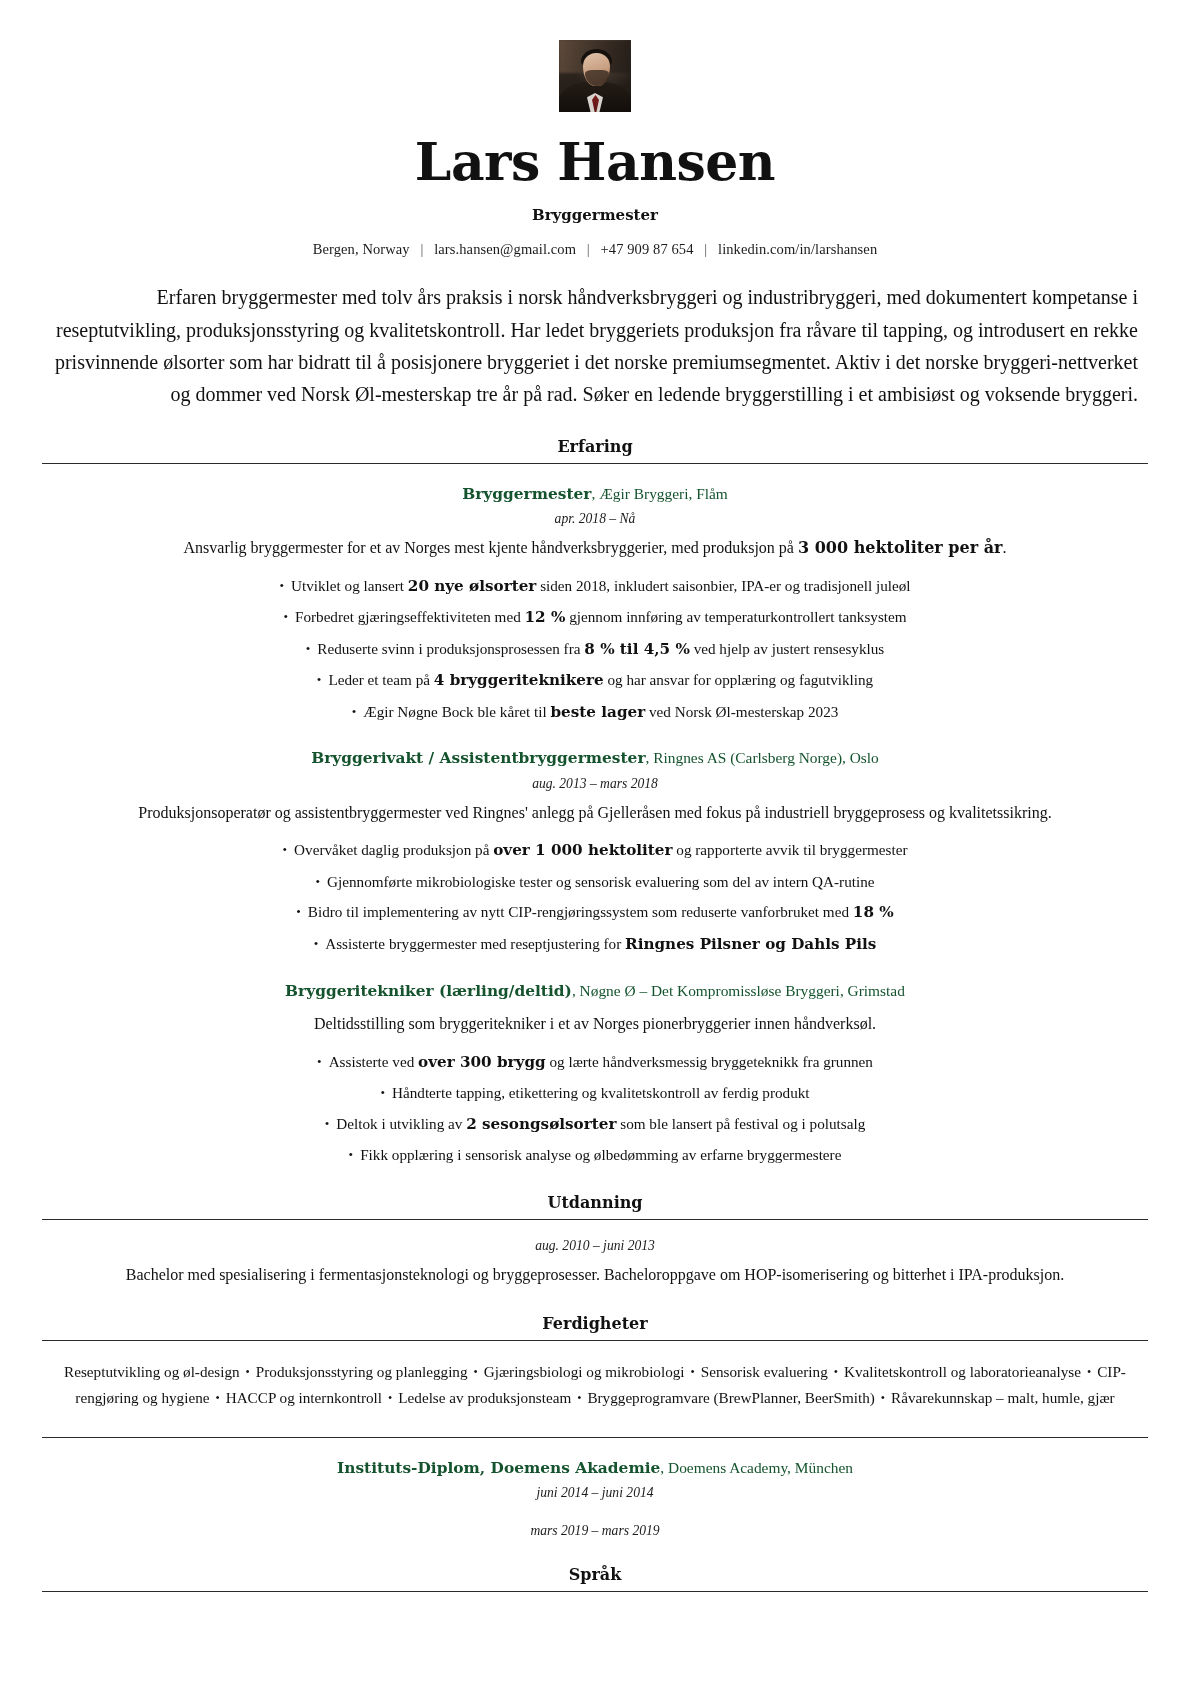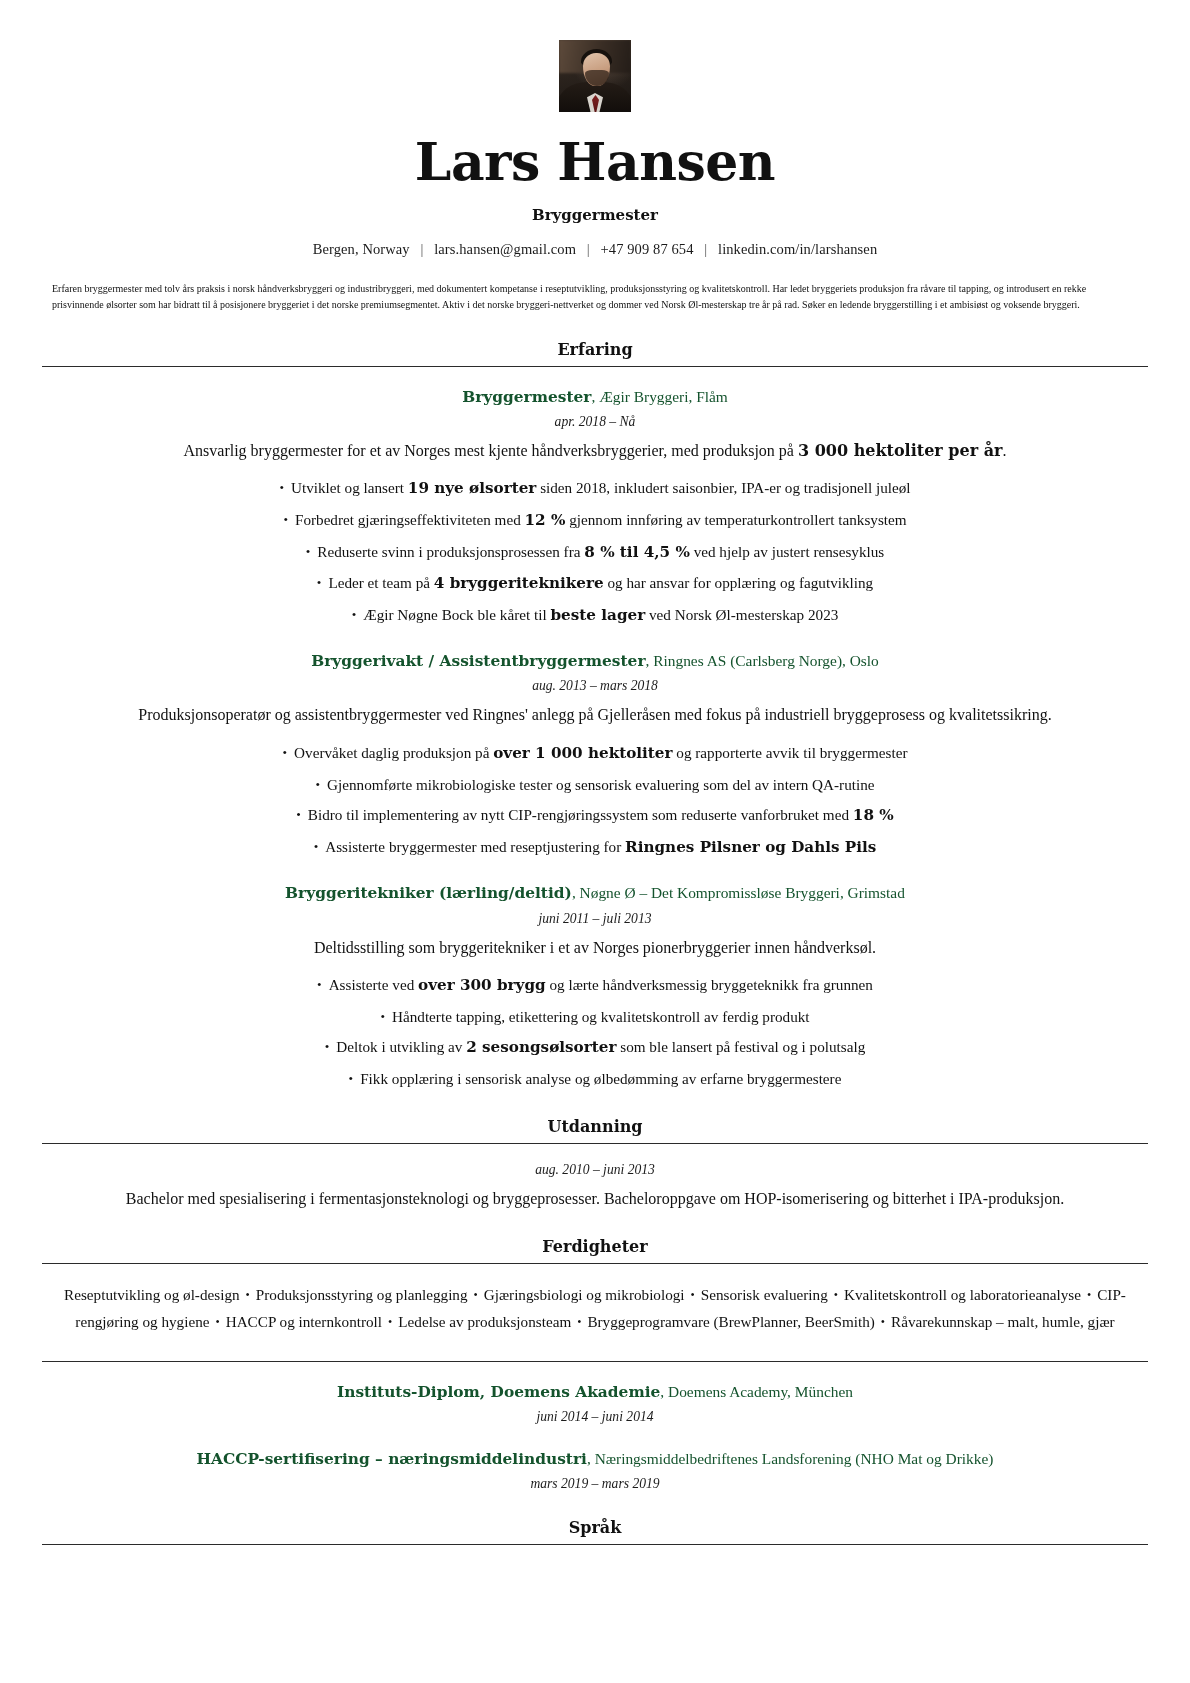--- a/index.html
+++ b/index.html
@@ -129,23 +129,23 @@
     font-size: 14.5px;
     margin-top: 17px;
     color: #1a1a1a;
     letter-spacing: 0.1px;
   }
   .contact .sep { padding: 0 7px; color: #555; }
 
   
   .summary {
     margin: 23px 10px 0 10px;
-    font-size: 10px;
+    font-size: 20px;
     line-height: 1.62;
-    text-align: left;
+    text-align: right;
     color: #111;
   }
 
   
   .section { margin-top: 26px; }
   .section-title {
     font-family: "DejaVu Serif", "Liberation Serif", serif;
     font-weight: 700;
     font-size: 16px;
     text-align: center;
@@ -254,41 +254,40 @@
 
   <div class="section">
     <div class="section-title">Erfaring</div>
     <div class="rule"></div>
     <div id="experience-entries">
         <div class="entry">
           <div class="entry-head"><b>Bryggermester</b><span>, Ægir Bryggeri, Flåm</span></div>
           <div class="entry-dates">apr. 2018 – Nå</div>
           <div class="entry-desc"><span>Ansvarlig bryggermester for et av Norges mest kjente håndverksbryggerier, med produksjon på </span><b>3 000 hektoliter per år</b><span>.</span></div>
           <ul class="bullets">
-            <li><span>Utviklet og lansert </span><b>19 nye ølsorter</b><span> siden 2018, inkludert saisonbier, IPA-er og tradisjonell juleøl</span></li>
+            <li><span>Utviklet og lansert </span><b>20 nye ølsorter</b><span> siden 2018, inkludert saisonbier, IPA-er og tradisjonell juleøl</span></li>
             <li><span>Forbedret gjæringseffektiviteten med </span><b>12 %</b><span> gjennom innføring av temperaturkontrollert tanksystem</span></li>
             <li><span>Reduserte svinn i produksjonsprosessen fra </span><b>8 % til 4,5 %</b><span> ved hjelp av justert rensesyklus</span></li>
             <li><span>Leder et team på </span><b>4 bryggeriteknikere</b><span> og har ansvar for opplæring og fagutvikling</span></li>
             <li><span>Ægir Nøgne Bock ble kåret til </span><b>beste lager</b><span> ved Norsk Øl-mesterskap 2023</span></li>
           </ul>
         </div>
         <div class="entry">
           <div class="entry-head"><b>Bryggerivakt / Assistentbryggermester</b><span>, Ringnes AS (Carlsberg Norge), Oslo</span></div>
           <div class="entry-dates">aug. 2013 – mars 2018</div>
           <div class="entry-desc"><span>Produksjonsoperatør og assistentbryggermester ved Ringnes' anlegg på Gjelleråsen med fokus på industriell bryggeprosess og kvalitetssikring.</span></div>
           <ul class="bullets">
             <li><span>Overvåket daglig produksjon på </span><b>over 1 000 hektoliter</b><span> og rapporterte avvik til bryggermester</span></li>
             <li><span>Gjennomførte mikrobiologiske tester og sensorisk evaluering som del av intern QA-rutine</span></li>
             <li><span>Bidro til implementering av nytt CIP-rengjøringssystem som reduserte vanforbruket med </span><b>18 %</b></li>
             <li><span>Assisterte bryggermester med reseptjustering for </span><b>Ringnes Pilsner og Dahls Pils</b></li>
           </ul>
         </div>
         <div class="entry">
           <div class="entry-head"><b>Bryggeritekniker (lærling/deltid)</b><span>, Nøgne Ø – Det Kompromissløse Bryggeri, Grimstad</span></div>
-          <div class="entry-dates">juni 2011 – juli 2013</div>
           <div class="entry-desc"><span>Deltidsstilling som bryggeritekniker i et av Norges pionerbryggerier innen håndverksøl.</span></div>
           <ul class="bullets">
             <li><span>Assisterte ved </span><b>over 300 brygg</b><span> og lærte håndverksmessig bryggeteknikk fra grunnen</span></li>
             <li><span>Håndterte tapping, etikettering og kvalitetskontroll av ferdig produkt</span></li>
             <li><span>Deltok i utvikling av </span><b>2 sesongsølsorter</b><span> som ble lansert på festival og i polutsalg</span></li>
             <li><span>Fikk opplæring i sensorisk analyse og ølbedømming av erfarne bryggermestere</span></li>
           </ul>
         </div>
       </div>
   </div>
@@ -311,21 +310,20 @@
   </div>
 
   <div class="section">
     <div class="rule"></div>
     <div id="certification-entries">
         <div class="entry">
           <div class="entry-head"><b>Instituts-Diplom, Doemens Akademie</b><span>, Doemens Academy, München</span></div>
           <div class="entry-dates">juni 2014 – juni 2014</div>
         </div>
         <div class="entry">
-          <div class="entry-head"><b>HACCP-sertifisering – næringsmiddelindustri</b><span>, Næringsmiddelbedriftenes Landsforening (NHO Mat og Drikke)</span></div>
           <div class="entry-dates">mars 2019 – mars 2019</div>
         </div>
       </div>
   </div>
 
   <div class="section">
     <div class="section-title">Språk</div>
     <div class="rule"></div>
     <div class="inline-list" id="languages-list"></div>
   </div>

